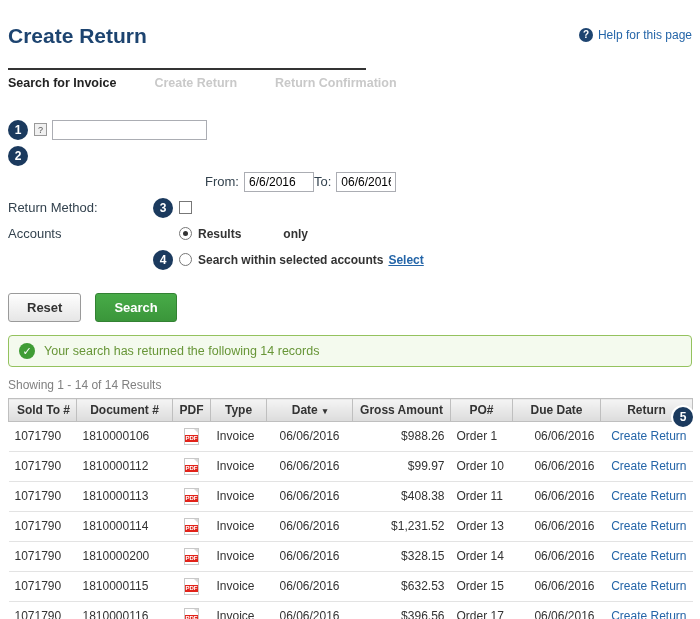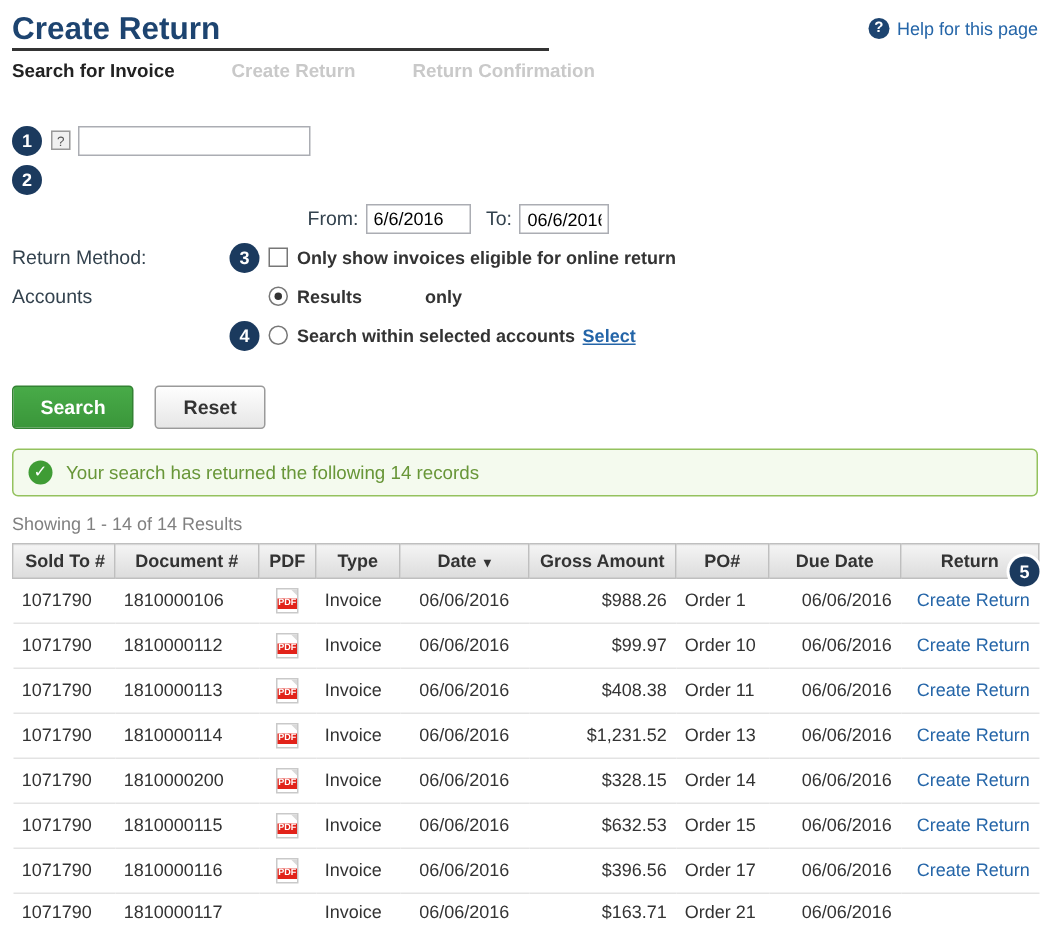--- a/index.html
+++ b/index.html
@@ -5,49 +5,49 @@
   :root{
     --brand-navy:#1d4470;
     --link-blue:#2465a8;
     --success-green:#3f9c35;
     --button-green:#3fa23f;
     --pdf-red:#e2231a;
     --annotation-navy:#1b3a5e;
   }
   *{box-sizing:border-box;margin:0;padding:0;}
   body{font-family:"Liberation Sans",sans-serif;background:#fff;}
-  .frame{width:700px;height:619px;overflow:hidden;position:relative;background:#fff;padding:0 8px;}
+  .frame{width:700px;height:619px;overflow:hidden;position:relative;background:#fff;padding:16px 8px;}
 
   
   .topbar{display:flex;justify-content:space-between;align-items:flex-start;padding-top:8px;}
   .page-title{font-size:21px;font-weight:700;color:var(--brand-navy);}
   .help-link{display:flex;align-items:center;gap:5px;font-size:12px;color:var(--link-blue);text-decoration:none;margin-top:4px;cursor:pointer;}
   .help-icon{width:14px;height:14px;border-radius:50%;background:var(--brand-navy);color:#fff;font-size:10px;font-weight:bold;line-height:14px;text-align:center;display:inline-block;}
 
   
-  .steps{}
+  .steps{margin-top:20px;}
   .steps-line{width:358px;border-top:2px solid #343434;}
   .steps-labels{display:flex;gap:38px;padding-top:6px;font-size:12.5px;font-weight:bold;}
   .step{color:#c9c9c9;cursor:default;}
   .step.active{color:#222;}
 
   
   .form{margin-top:28px;font-size:13px;color:#33424e;}
   .form-row{display:flex;align-items:center;min-height:23px;margin-bottom:3px;}
   .form-label{width:145px;flex:0 0 145px;color:#33424e;}
   .callout-slot{width:26px;flex:0 0 26px;display:flex;align-items:center;}
   .callout{width:20px;height:20px;border-radius:50%;background:var(--annotation-navy);color:#fff;font-weight:bold;font-size:12px;line-height:20px;text-align:center;display:inline-block;}
   .qmark{width:13px;height:13px;border:1px solid #999;background:#f0f0f0;color:#555;font-size:9px;line-height:12px;text-align:center;display:inline-block;margin-right:5px;cursor:pointer;}
   .text-input{width:155px;height:20px;border:1px solid #abadb3;font-size:12px;padding:1px 4px;font-family:"Liberation Sans",sans-serif;}
   .select-box{width:116px;height:20px;border:1px solid #999;background:linear-gradient(#fdfdfd,#e3e3e3);font-size:11.5px;color:#333;display:flex;align-items:center;justify-content:space-between;padding:0 5px;cursor:pointer;}
   .chev{font-size:9px;color:#333;}
   .fromto{padding-left:197px;}
   .fromto .ft-label{margin-right:5px;}
   .ft-input{height:20px;border:1px solid #abadb3;font-size:12px;padding:1px 4px;font-family:"Liberation Sans",sans-serif;}
-  .ft-from{width:70px;margin-right:10px;}
+  .ft-from{width:70px;}
   .ft-to{width:60px;}
   .checkbox{width:13px;height:13px;border:1px solid #777;background:#fff;display:inline-block;margin-right:6px;cursor:pointer;flex:0 0 13px;}
   .radio{width:13px;height:13px;border:1px solid #777;border-radius:50%;background:#fff;display:inline-block;margin-right:6px;position:relative;cursor:pointer;flex:0 0 13px;}
   .radio.checked::after{content:"";position:absolute;left:3px;top:3px;width:5px;height:5px;border-radius:50%;background:#333;}
   .opt-label{font-size:12px;font-weight:bold;color:#333;}
   .redact{display:inline-block;width:42px;height:10px;}
   .select-link{font-size:12px;font-weight:bold;color:var(--link-blue);text-decoration:underline;margin-left:5px;cursor:pointer;}
 
   
   .btn-row{display:flex;gap:14px;margin-top:22px;}
@@ -121,21 +121,20 @@
       <span class="ft-label">To:</span>
       <input class="ft-input ft-to" type="text" value="06/6/2016" style="">
     </div>
 
     <div class="form-row">
       <div class="form-label">Return Method:</div>
       <div class="callout-slot">
           <span class="callout">3</span>
         </div>
       <span class="checkbox"></span>
-      <span class="opt-label">Only show invoices eligible for online return</span>
     </div>
 
     <div class="form-row">
       <div class="form-label">Accounts</div>
       <div class="callout-slot"></div>
       <span class="radio checked"></span>
       <span class="opt-label">Results</span>
       <span class="redact"></span>
       <span class="opt-label">only</span>
     </div>
@@ -146,22 +145,22 @@
           <span class="callout">4</span>
         </div>
       <span class="radio"></span>
       <span class="opt-label">Search within selected accounts</span>
       <a class="select-link">Select</a>
     </div>
 
   </div>
 
   <div class="btn-row">
+    <button class="btn btn-reset">Reset</button>
     <button class="btn btn-search">Search</button>
-    <button class="btn btn-reset">Reset</button>
   </div>
 
   <div class="success">
     <span class="check-icon">✓</span>
     <span class="success-text">Your search has returned the following 14 records</span>
   </div>
 
   <div class="summary">Showing 1 - 14 of 14 Results</div>
 
   <div class="table-wrap">

